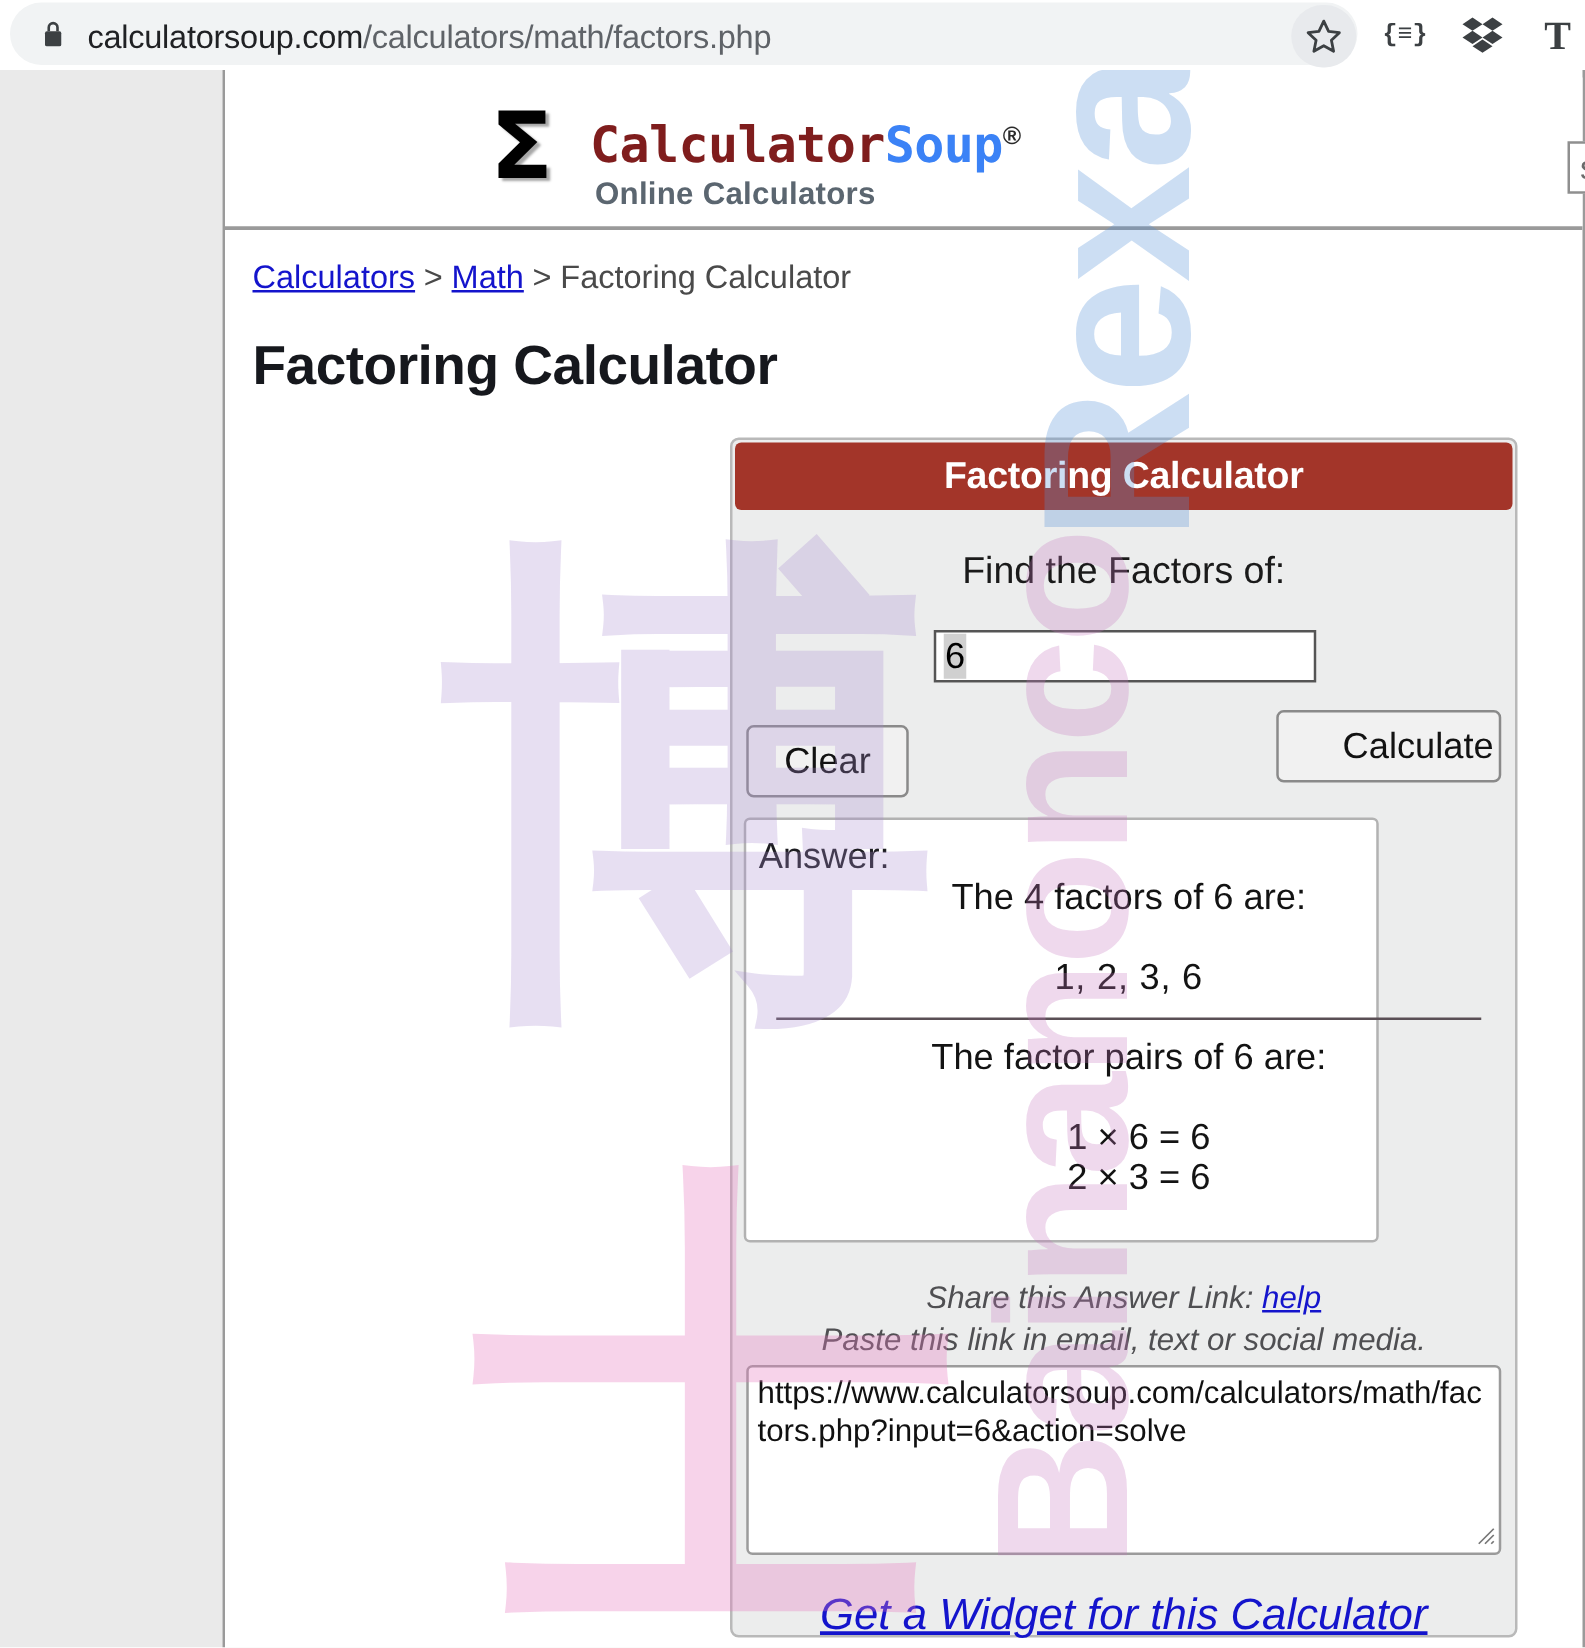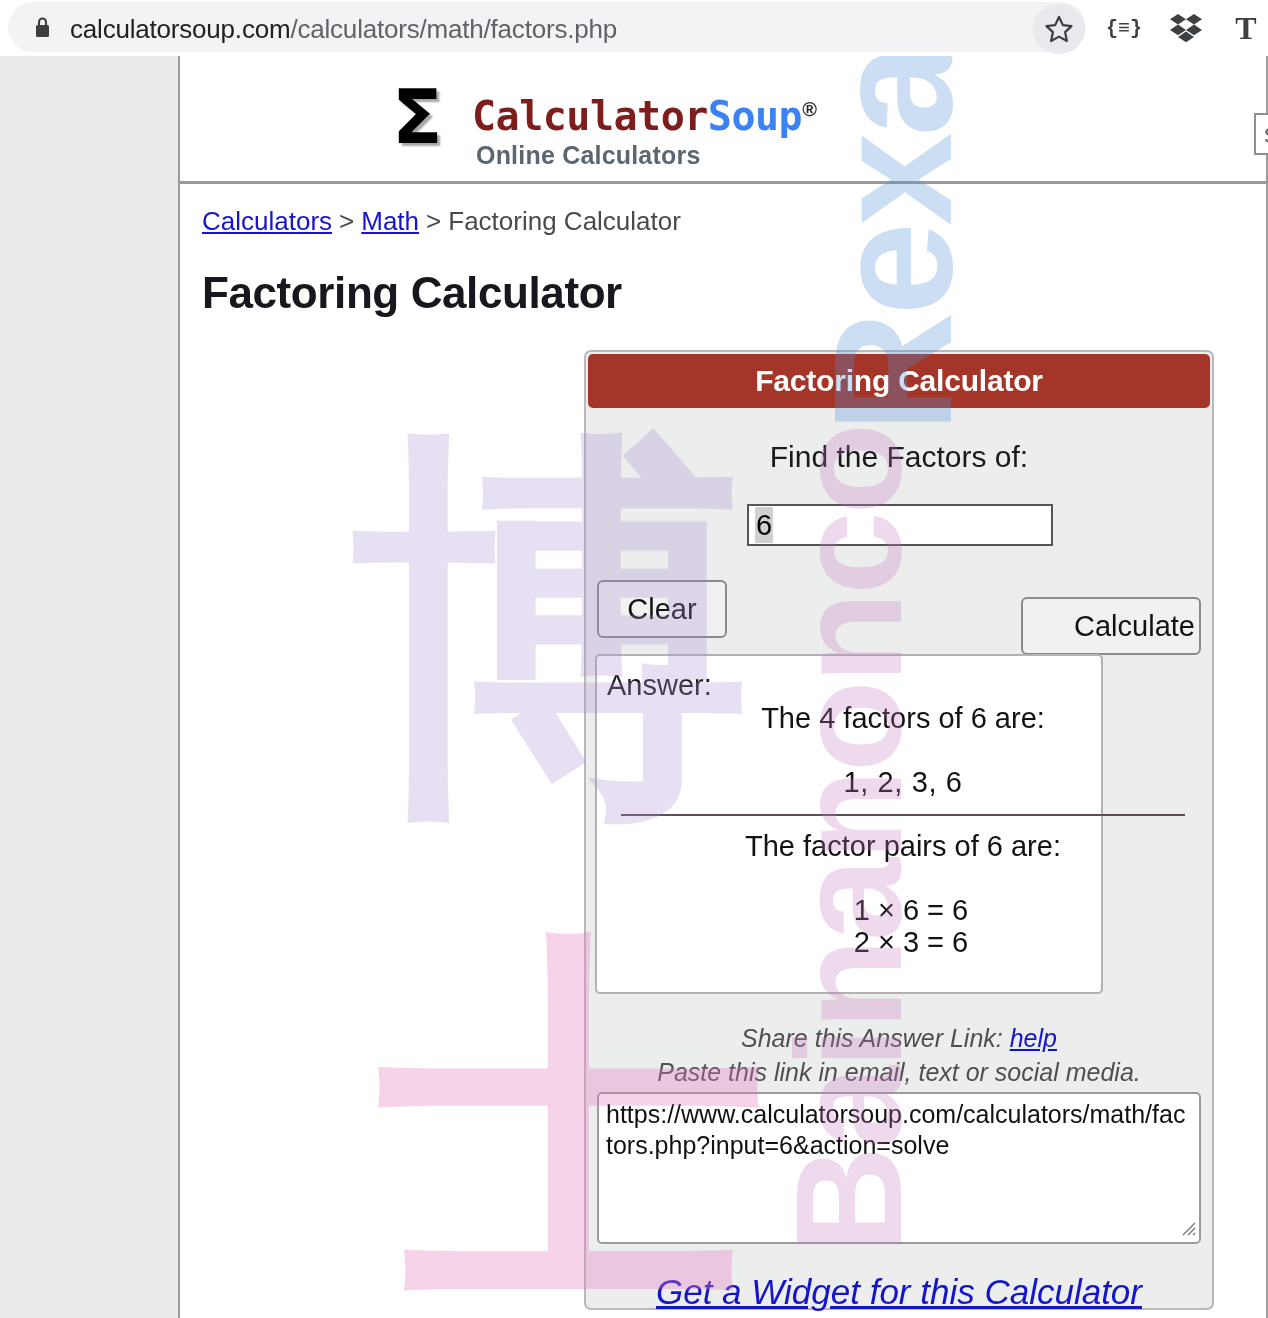--- a/index.html
+++ b/index.html
@@ -184,21 +184,21 @@
     position: absolute;
     height: 58px;
     background: #f1f1f1;
     border: 2px solid #8a8a8a;
     border-radius: 6px;
     display: flex; align-items: center; justify-content: center;
     font-size: 29px; color: #121212;
     font-family: "Liberation Sans", sans-serif;
   }
   .btn-clear { left: 11px; top: 228px; width: 130px; }
-  .btn-calc  { left: 435px; top: 245px; width: 180px; padding-left: 47px; }
+  .btn-calc  { left: 435px; top: 216px; width: 180px; padding-left: 47px; }
 
   .answer-box {
     position: absolute; left: 9px; top: 302px;
     width: 508px; height: 340px;
     background: #ffffff;
     border: 2px solid #b2b2b2;
     border-radius: 5px;
     text-decoration: underline;
   }
   .answer-label {

